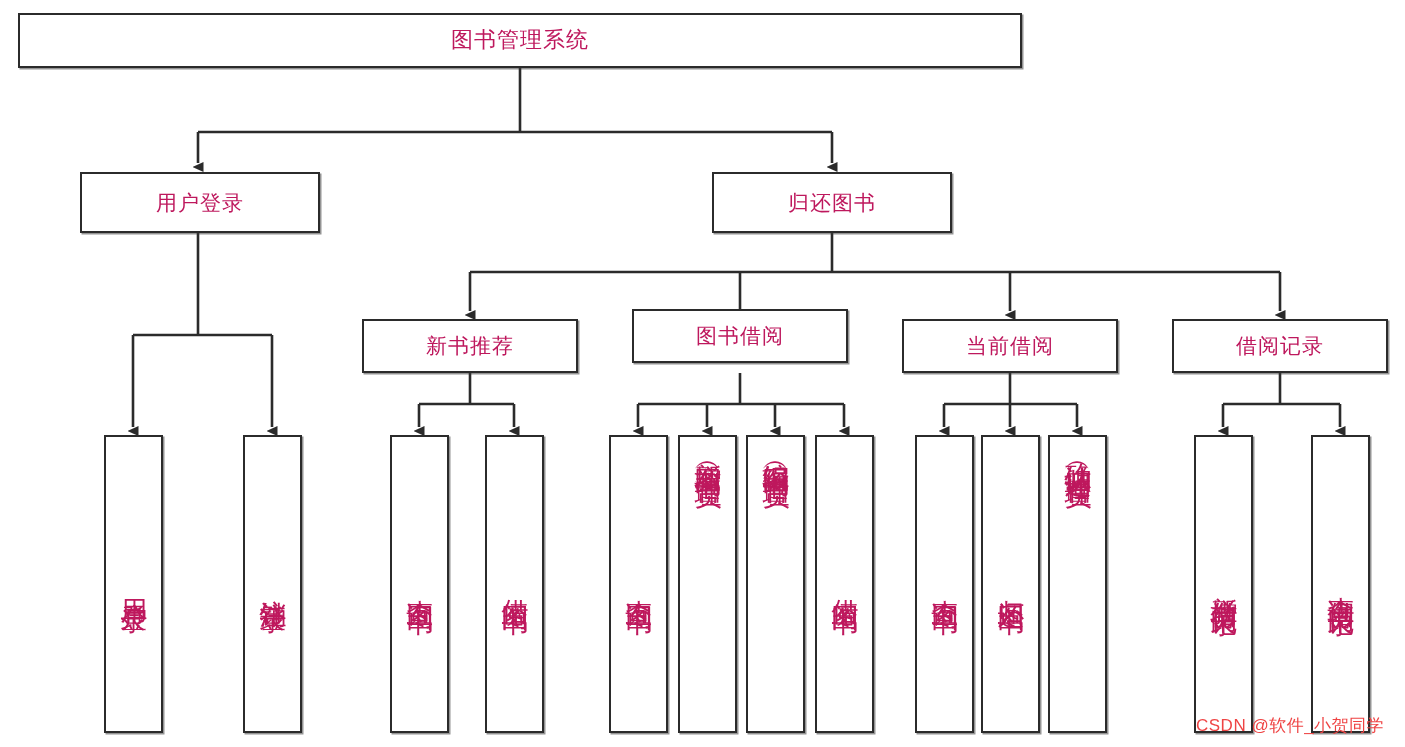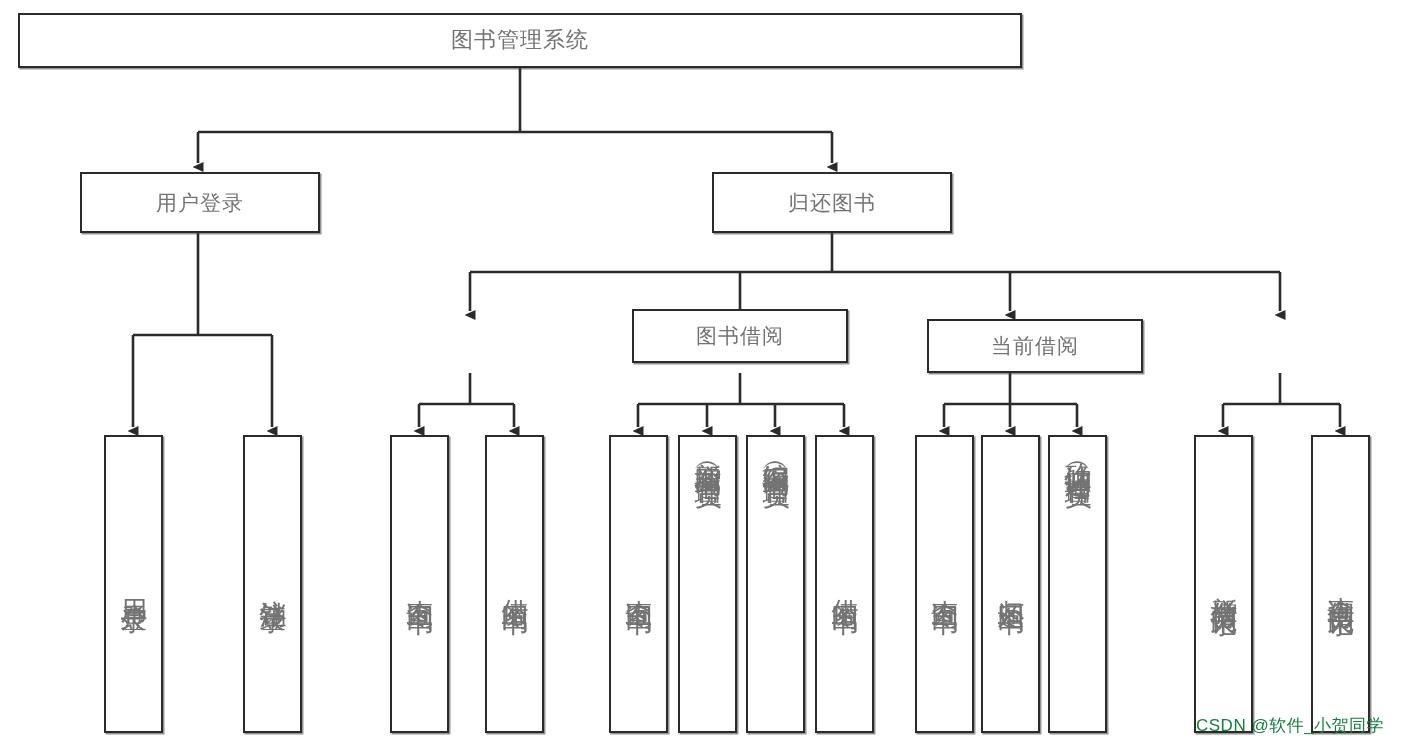--- a/index.html
+++ b/index.html
@@ -22,21 +22,21 @@
   }
   .node{
     position:absolute;
     box-sizing:border-box;
     background:#ffffff;
     border:2px solid #2b2b2b;
     box-shadow:1.5px 1.5px 0 0 rgba(60,60,60,0.55);
     display:flex;
     align-items:center;
     justify-content:center;
-    color:#737373;
+    color:#be185d;
   }
   .node .lbl{
     display:block;
     text-align:center;
     line-height:1.12;
     white-space:nowrap;
   }
   
   .node.horiz .lbl{
     font-size:21px;
@@ -55,21 +55,21 @@
     font-size:27px;
     line-height:1;
     letter-spacing:3px;
     white-space:nowrap;
   }
   
   .node.leaf.centered{align-items:center;padding-top:0;}
   .watermark{
     position:absolute;
     font-size:17px;
-    color:#15803d;
+    color:#ef4444;
     white-space:nowrap;
     letter-spacing:.5px;
     user-select:none;
   }
 </style>
 </head>
 <body>
 
 <div id="diagram">
 
@@ -128,25 +128,31 @@
     <span class="lbl">图书管理系统</span>
   </div>
 
   <div class="node horiz" style="left:80px;top:172px;width:240px;height:61px;">
     <span class="lbl">用户登录</span>
   </div>
   <div class="node horiz" style="left:712px;top:172px;width:240px;height:61px;">
     <span class="lbl">归还图书</span>
   </div>
 
+  <div class="node horiz" style="left:362px;top:319px;width:216px;height:54px;">
+    <span class="lbl">新书推荐</span>
+  </div>
   <div class="node horiz" style="left:632px;top:309px;width:216px;height:54px;">
     <span class="lbl">图书借阅</span>
   </div>
-  <div class="node horiz" style="left:927px;top:319px;width:216px;height:54px;">
+  <div class="node horiz" style="left:902px;top:319px;width:216px;height:54px;">
     <span class="lbl">当前借阅</span>
+  </div>
+  <div class="node horiz" style="left:1172px;top:319px;width:216px;height:54px;">
+    <span class="lbl">借阅记录</span>
   </div>
 
   <div class="node leaf centered" style="left:104px;top:435px;width:59px;height:298px;">
     <span class="lbl">用户登录</span>
   </div>
   <div class="node leaf centered" style="left:243px;top:435px;width:59px;height:298px;">
     <span class="lbl">注销登录</span>
   </div>
 
   <div class="node leaf centered" style="left:390px;top:435px;width:59px;height:298px;">

